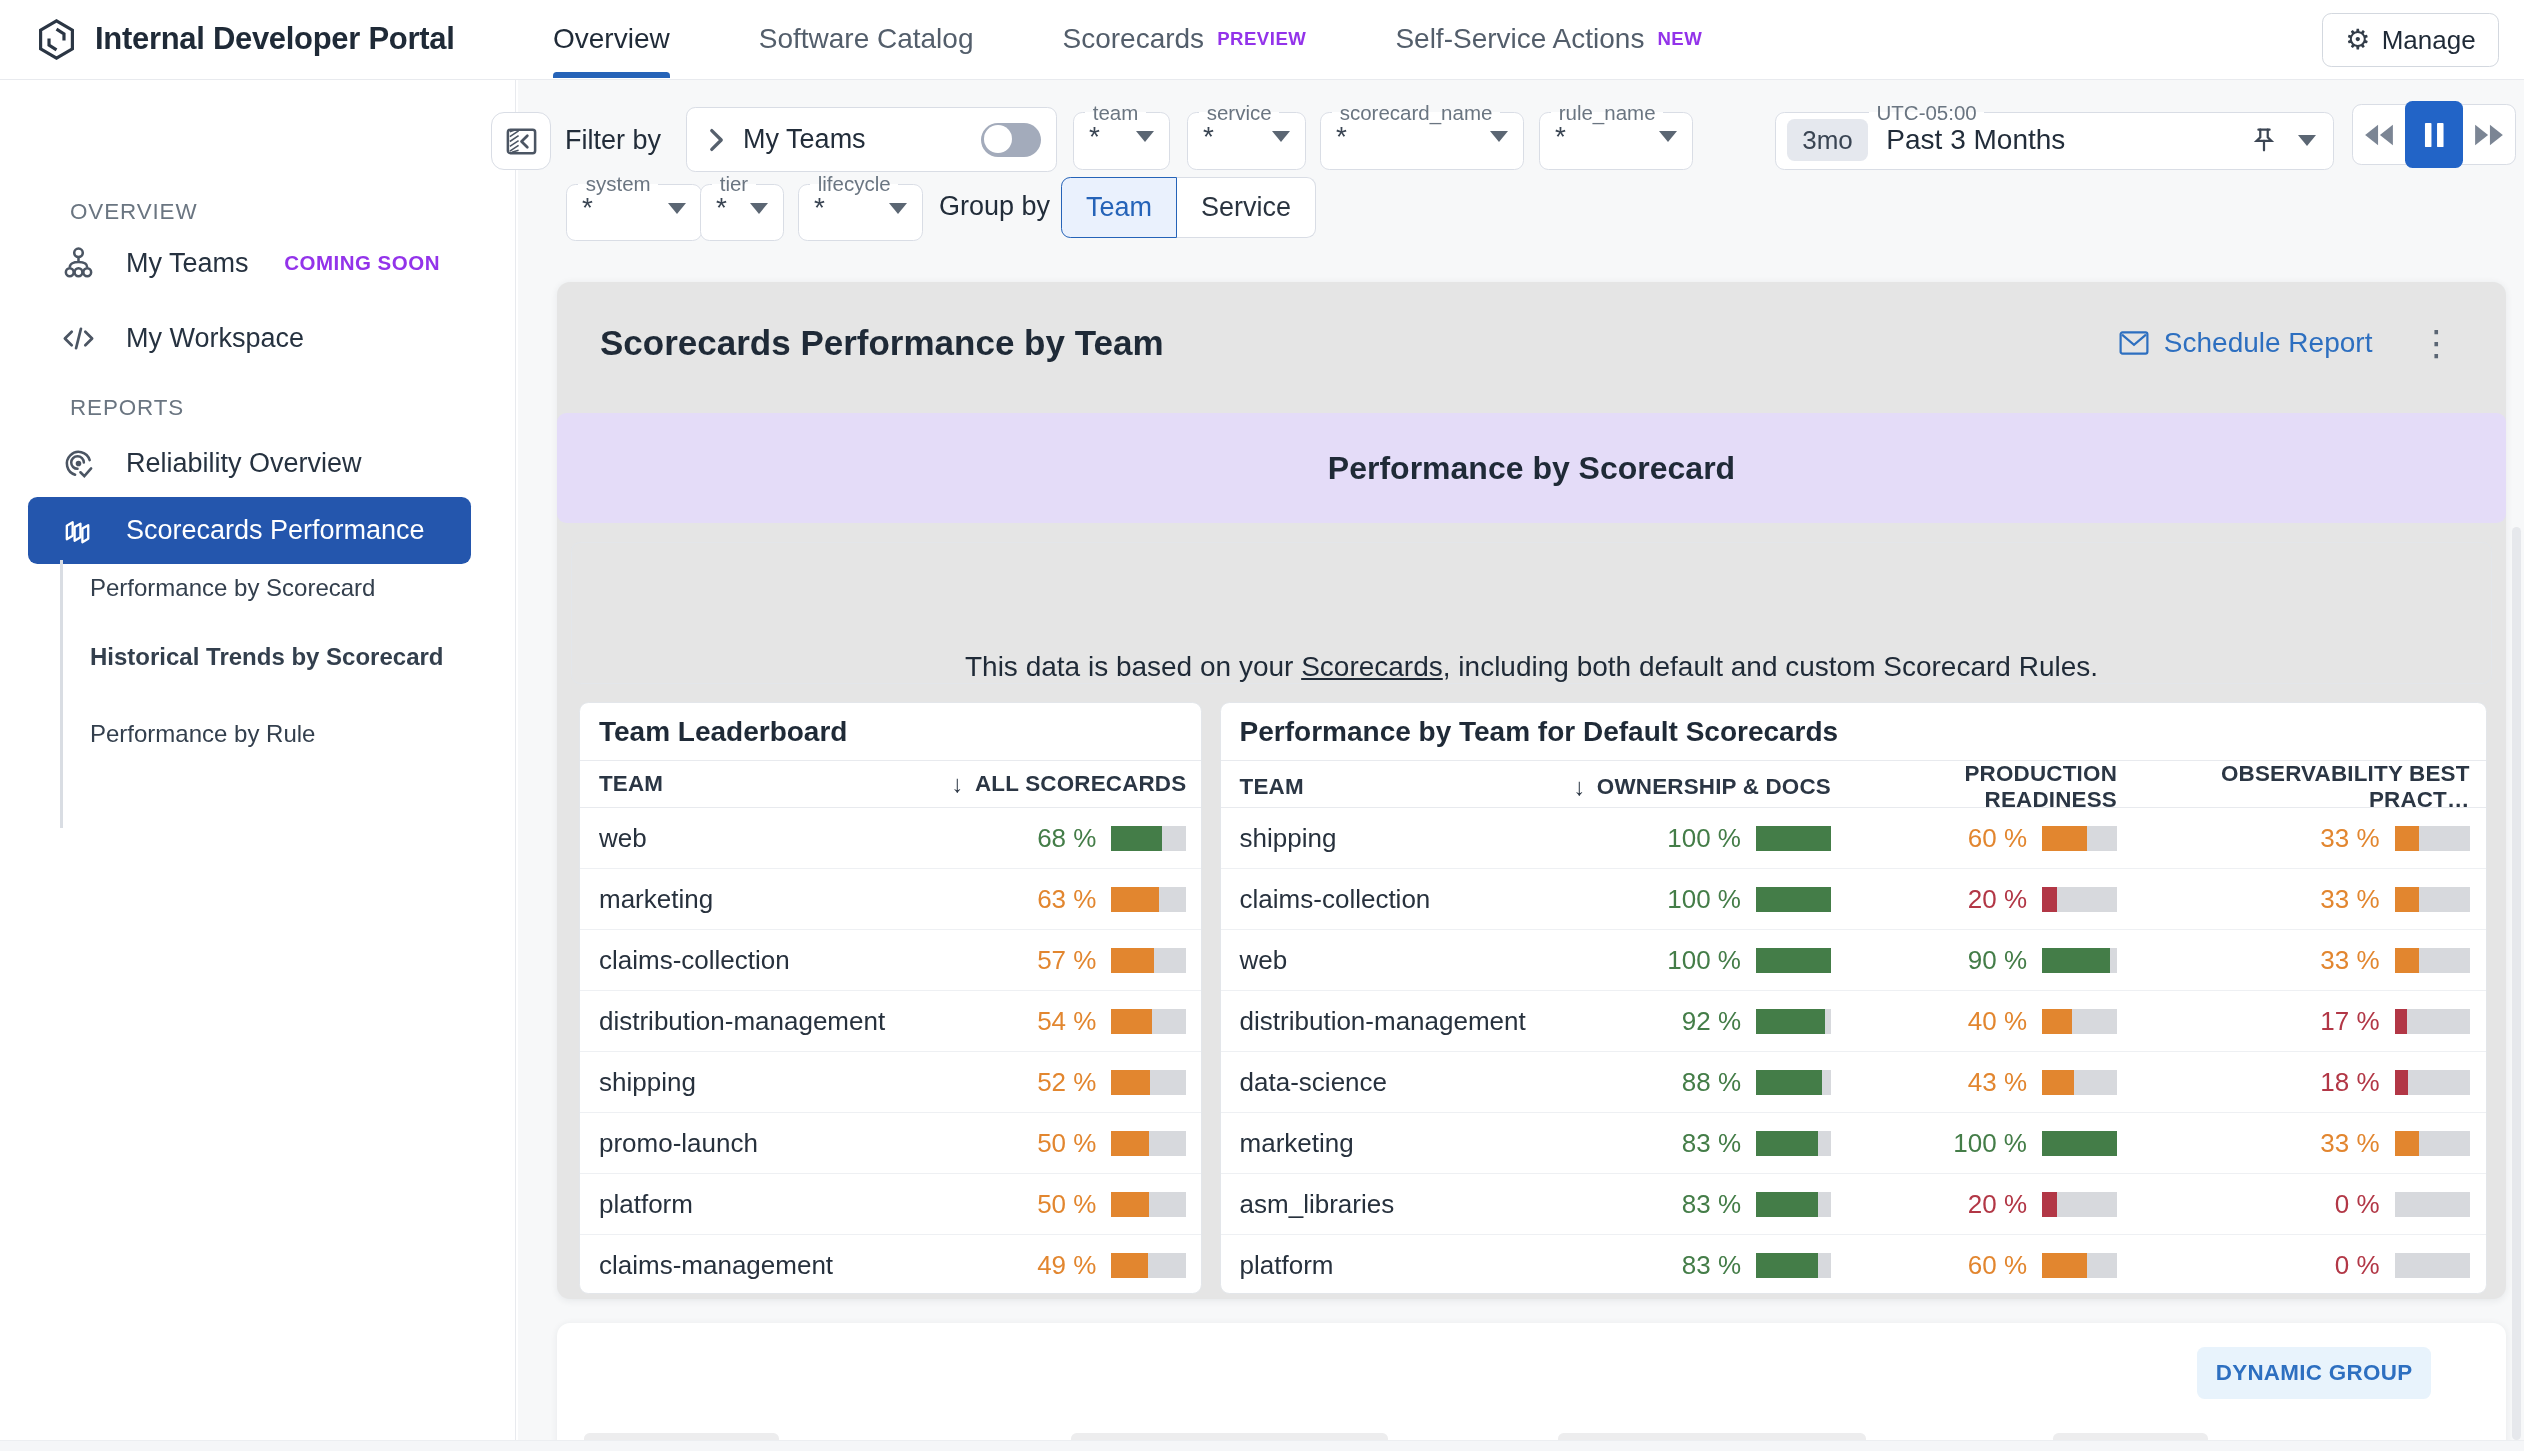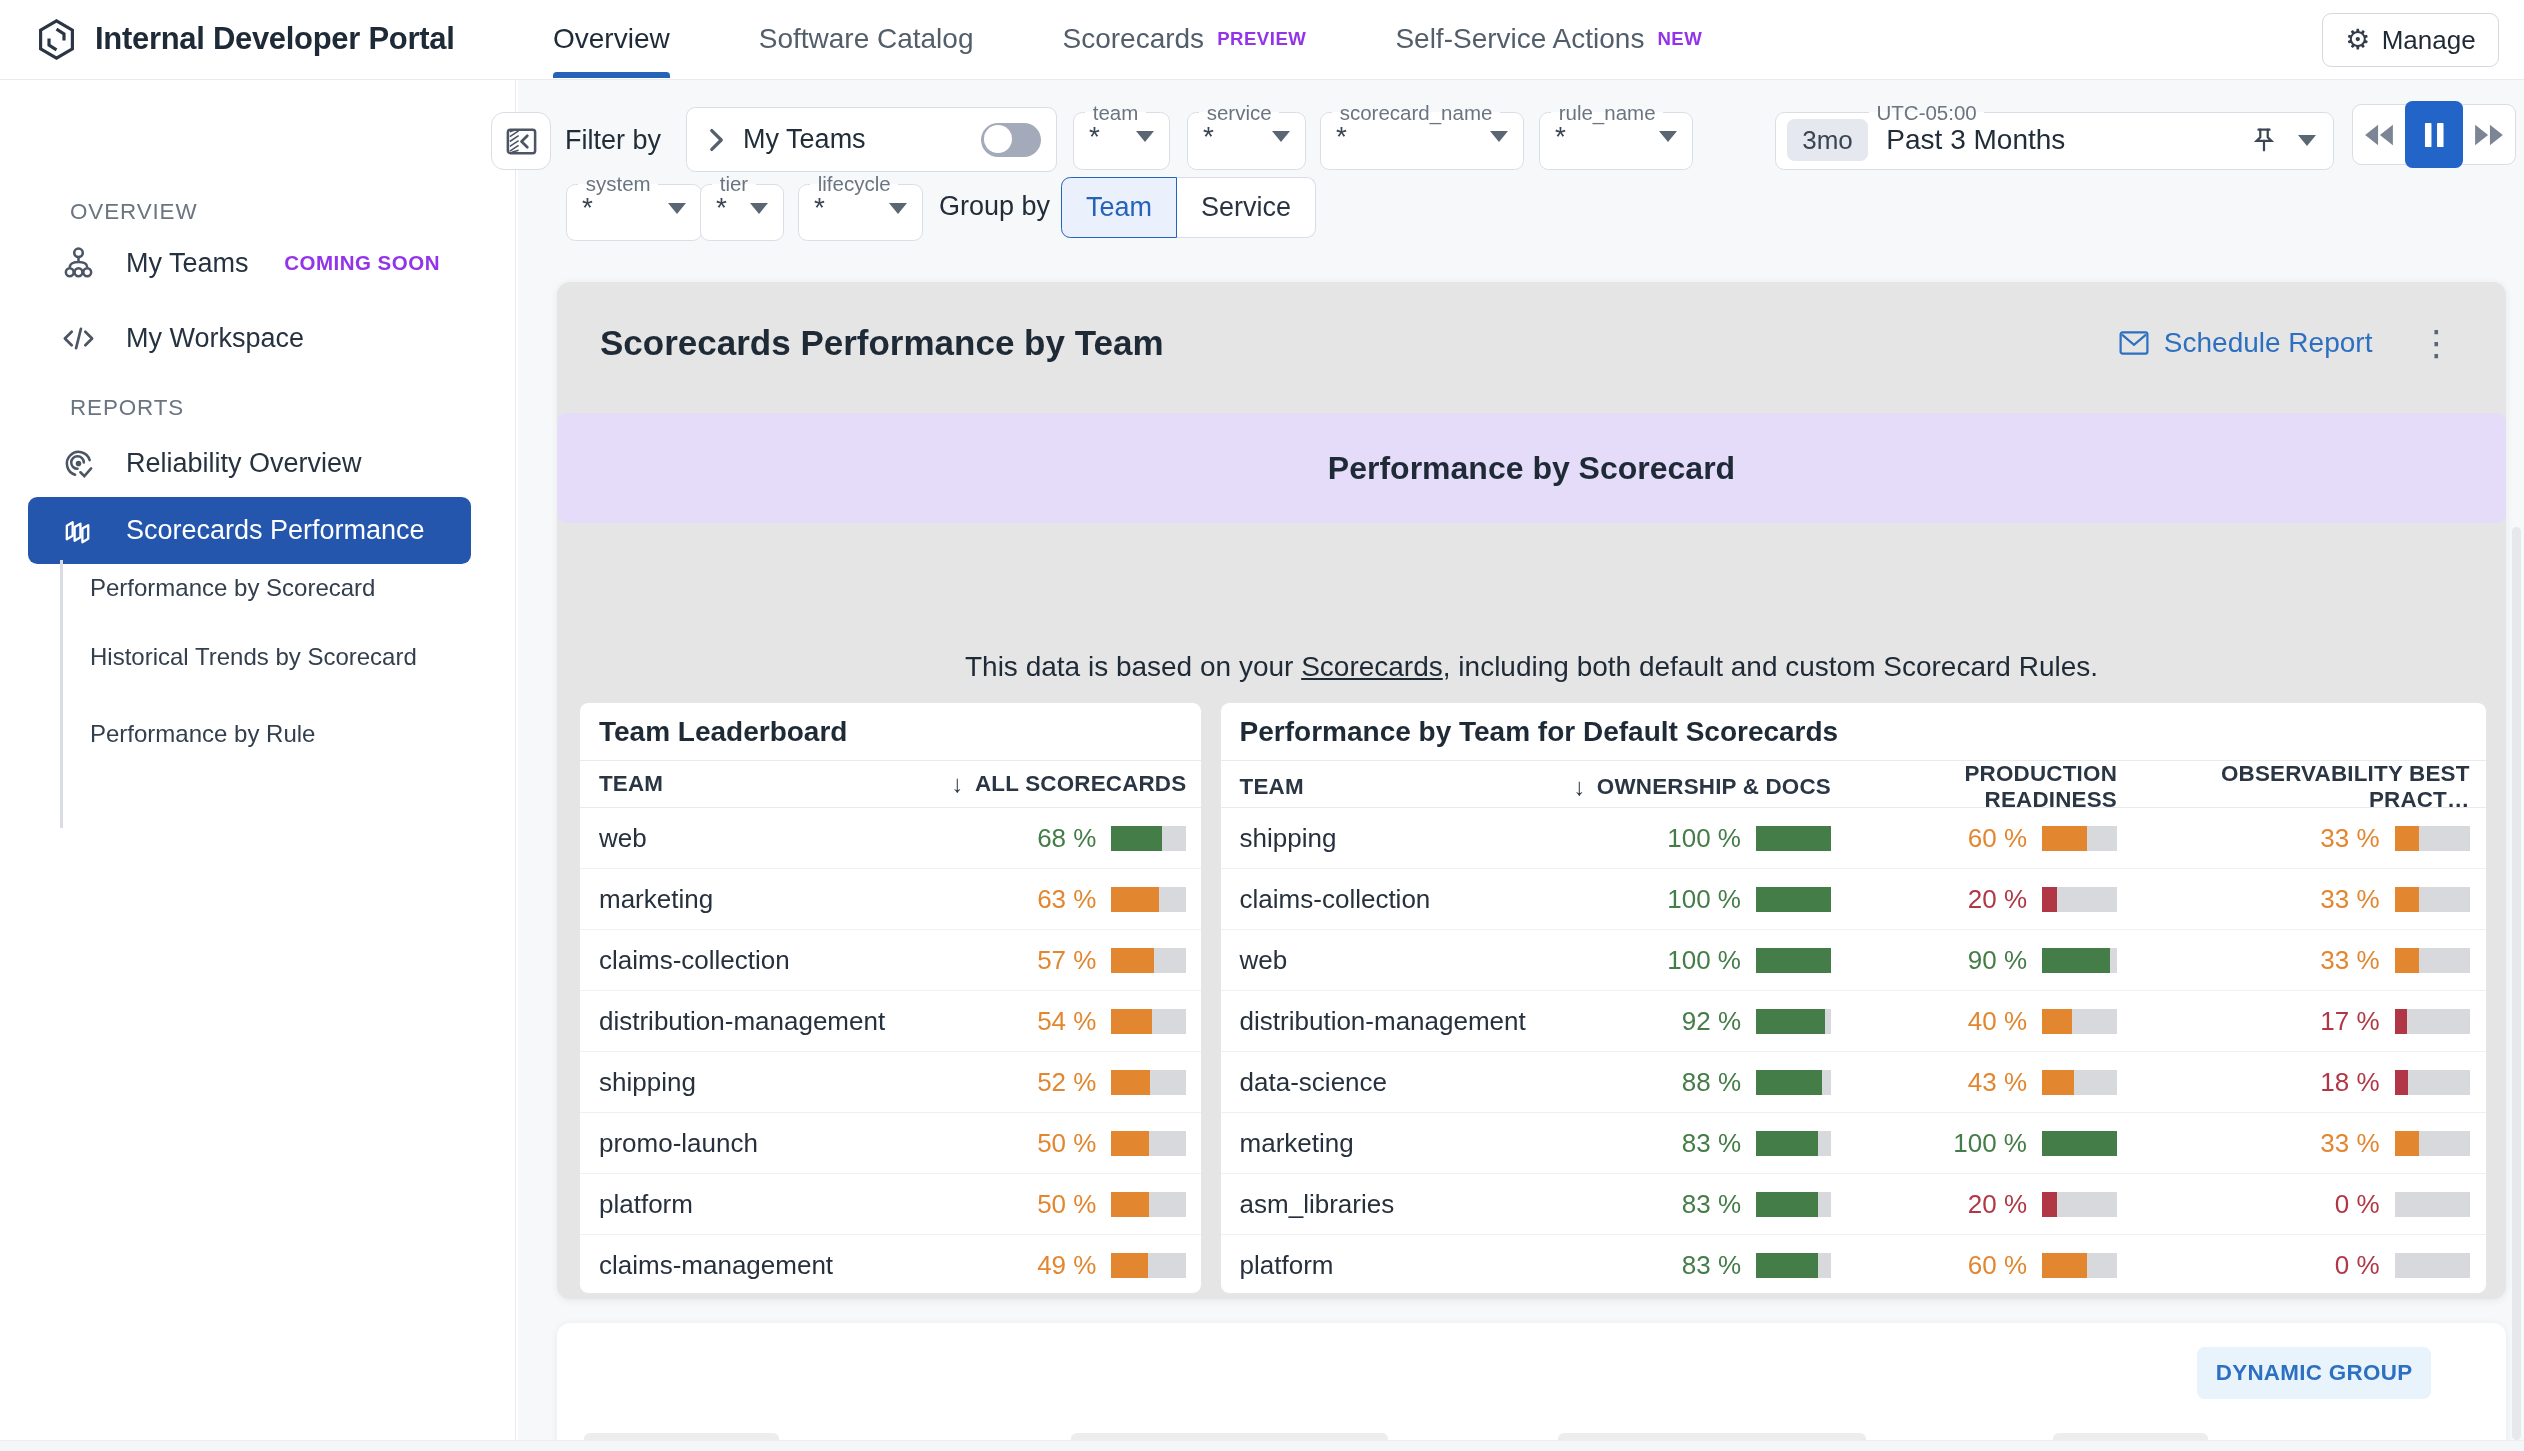--- a/index.html
+++ b/index.html
@@ -190,21 +190,21 @@
           <path d="M22 30 V16 L28 12.5 V26.5 Z"></path>
         </svg>
       </span>
       <span>Scorecards Performance</span>
     </div>
 
     <div class="sub-line"></div>
     <div class="side-sub" style="top:484px;">
         <span>Performance by Scorecard</span>
       </div>
-    <div class="side-sub" style="top:553px;">
+    <div class="side-sub" style="top:553px;font-weight:bold;">
         <span>Historical Trends by Scorecard</span>
       </div>
     <div class="side-sub" style="top:621px;align-items:flex-end;">
         <span>Performance by Rule</span>
       </div>
   </aside>
 
   <main id="content">
 
     <button class="collapse-btn">

